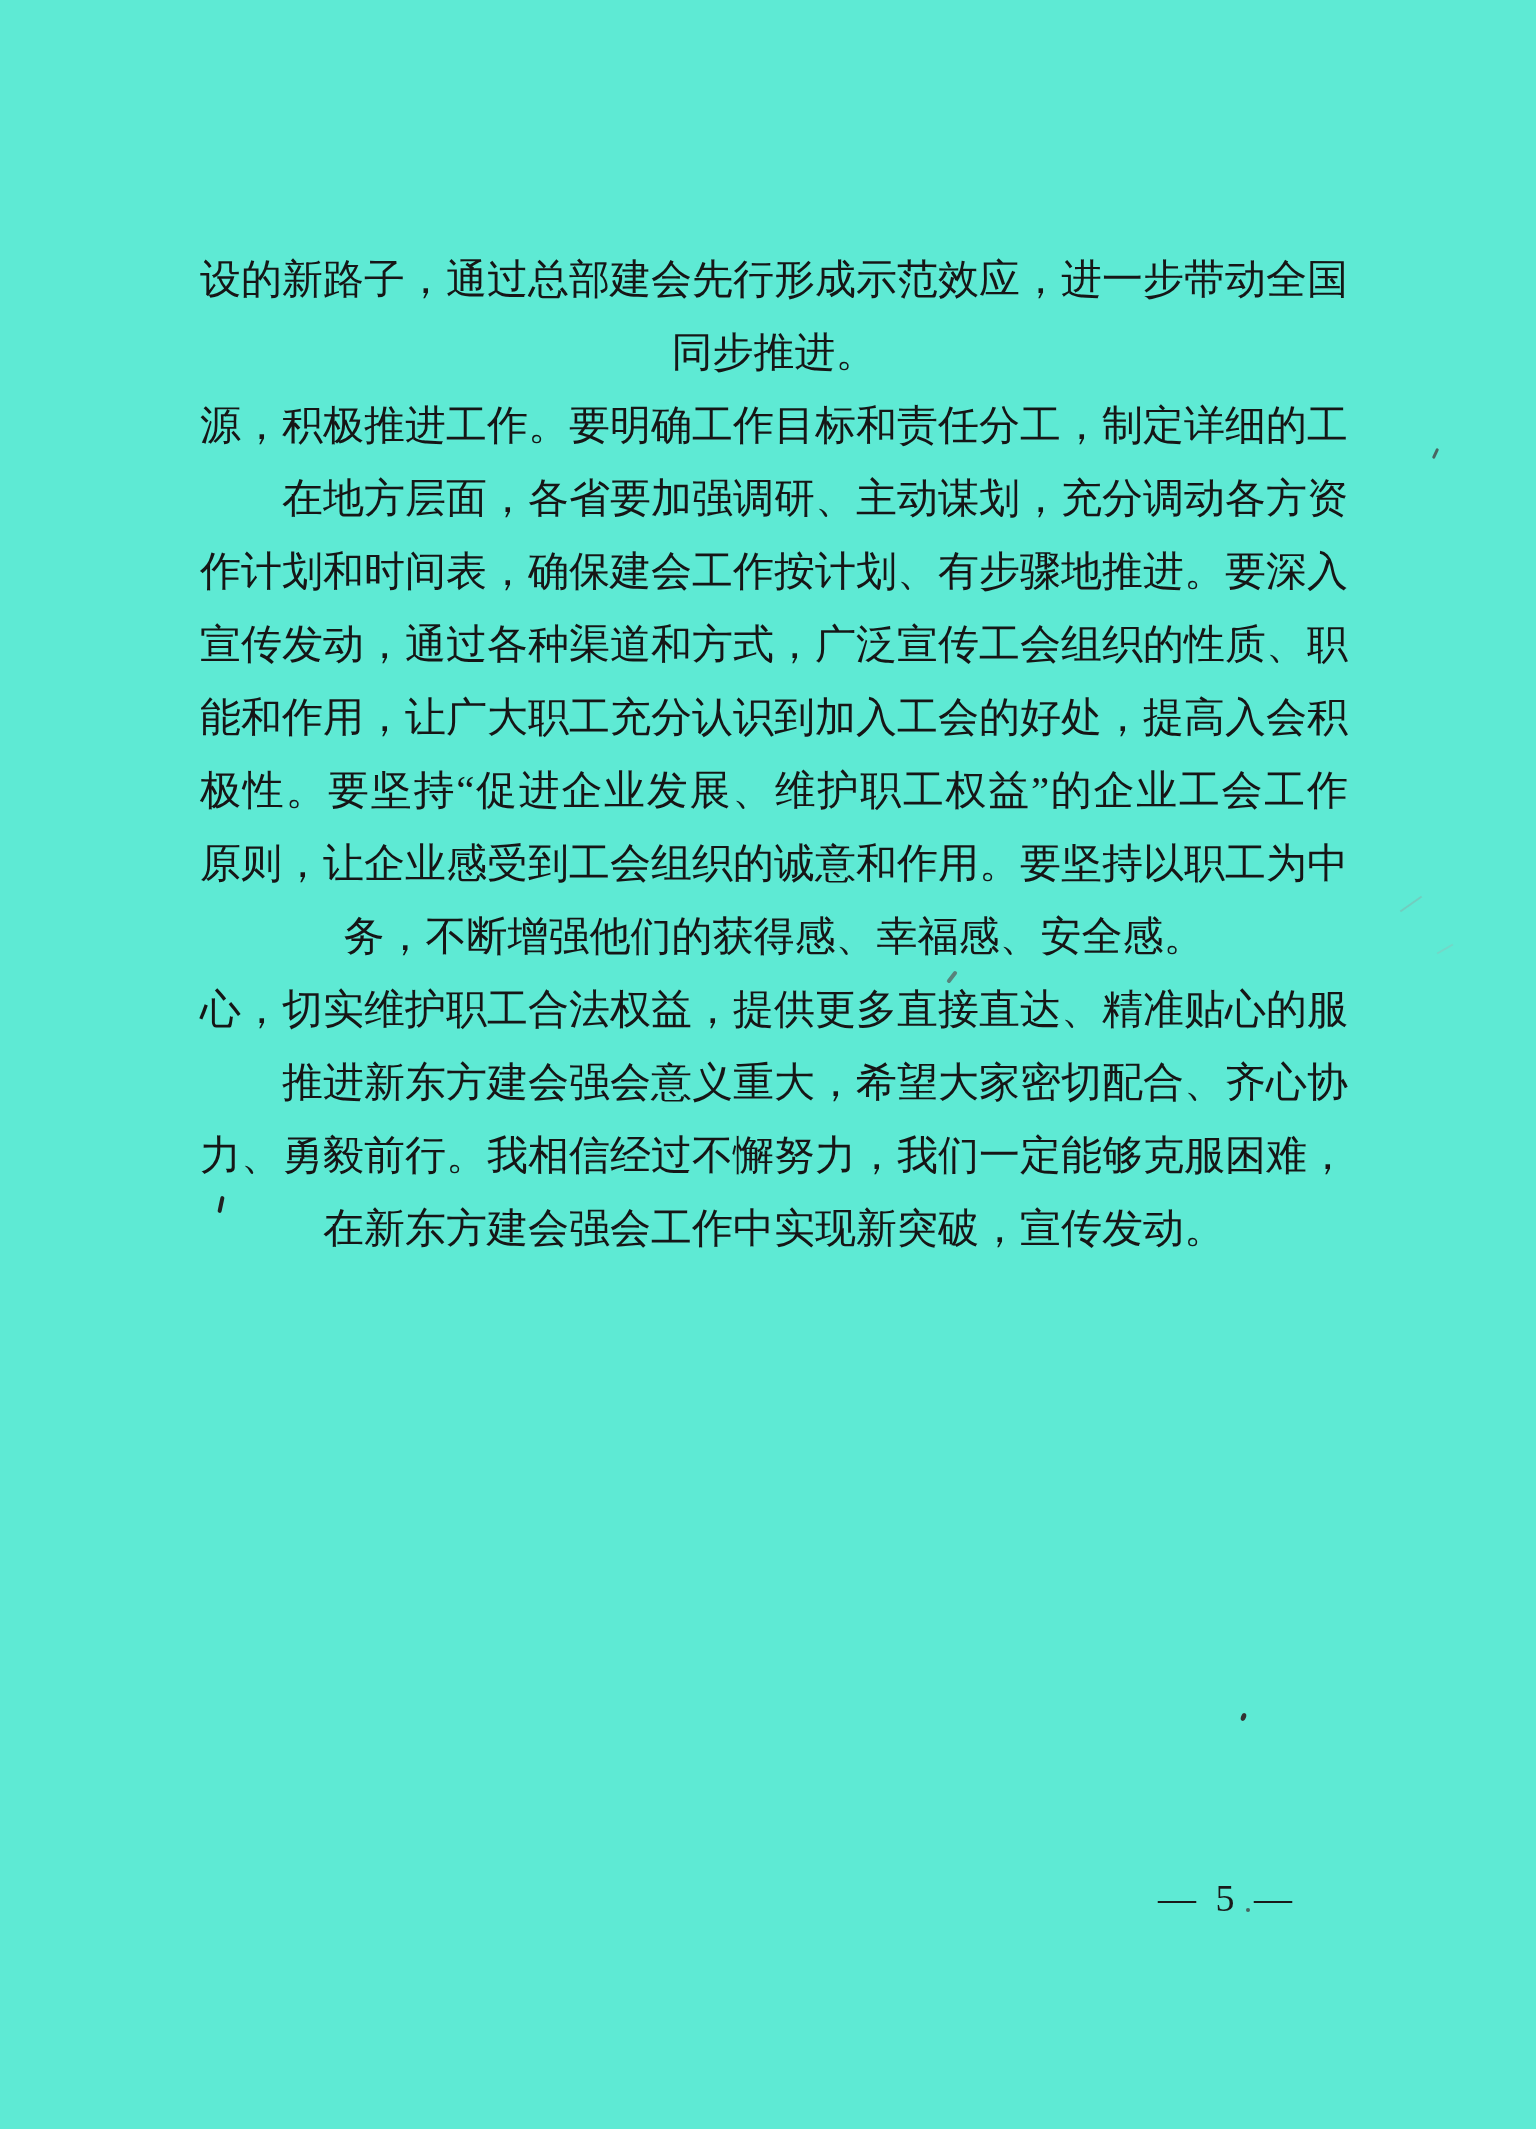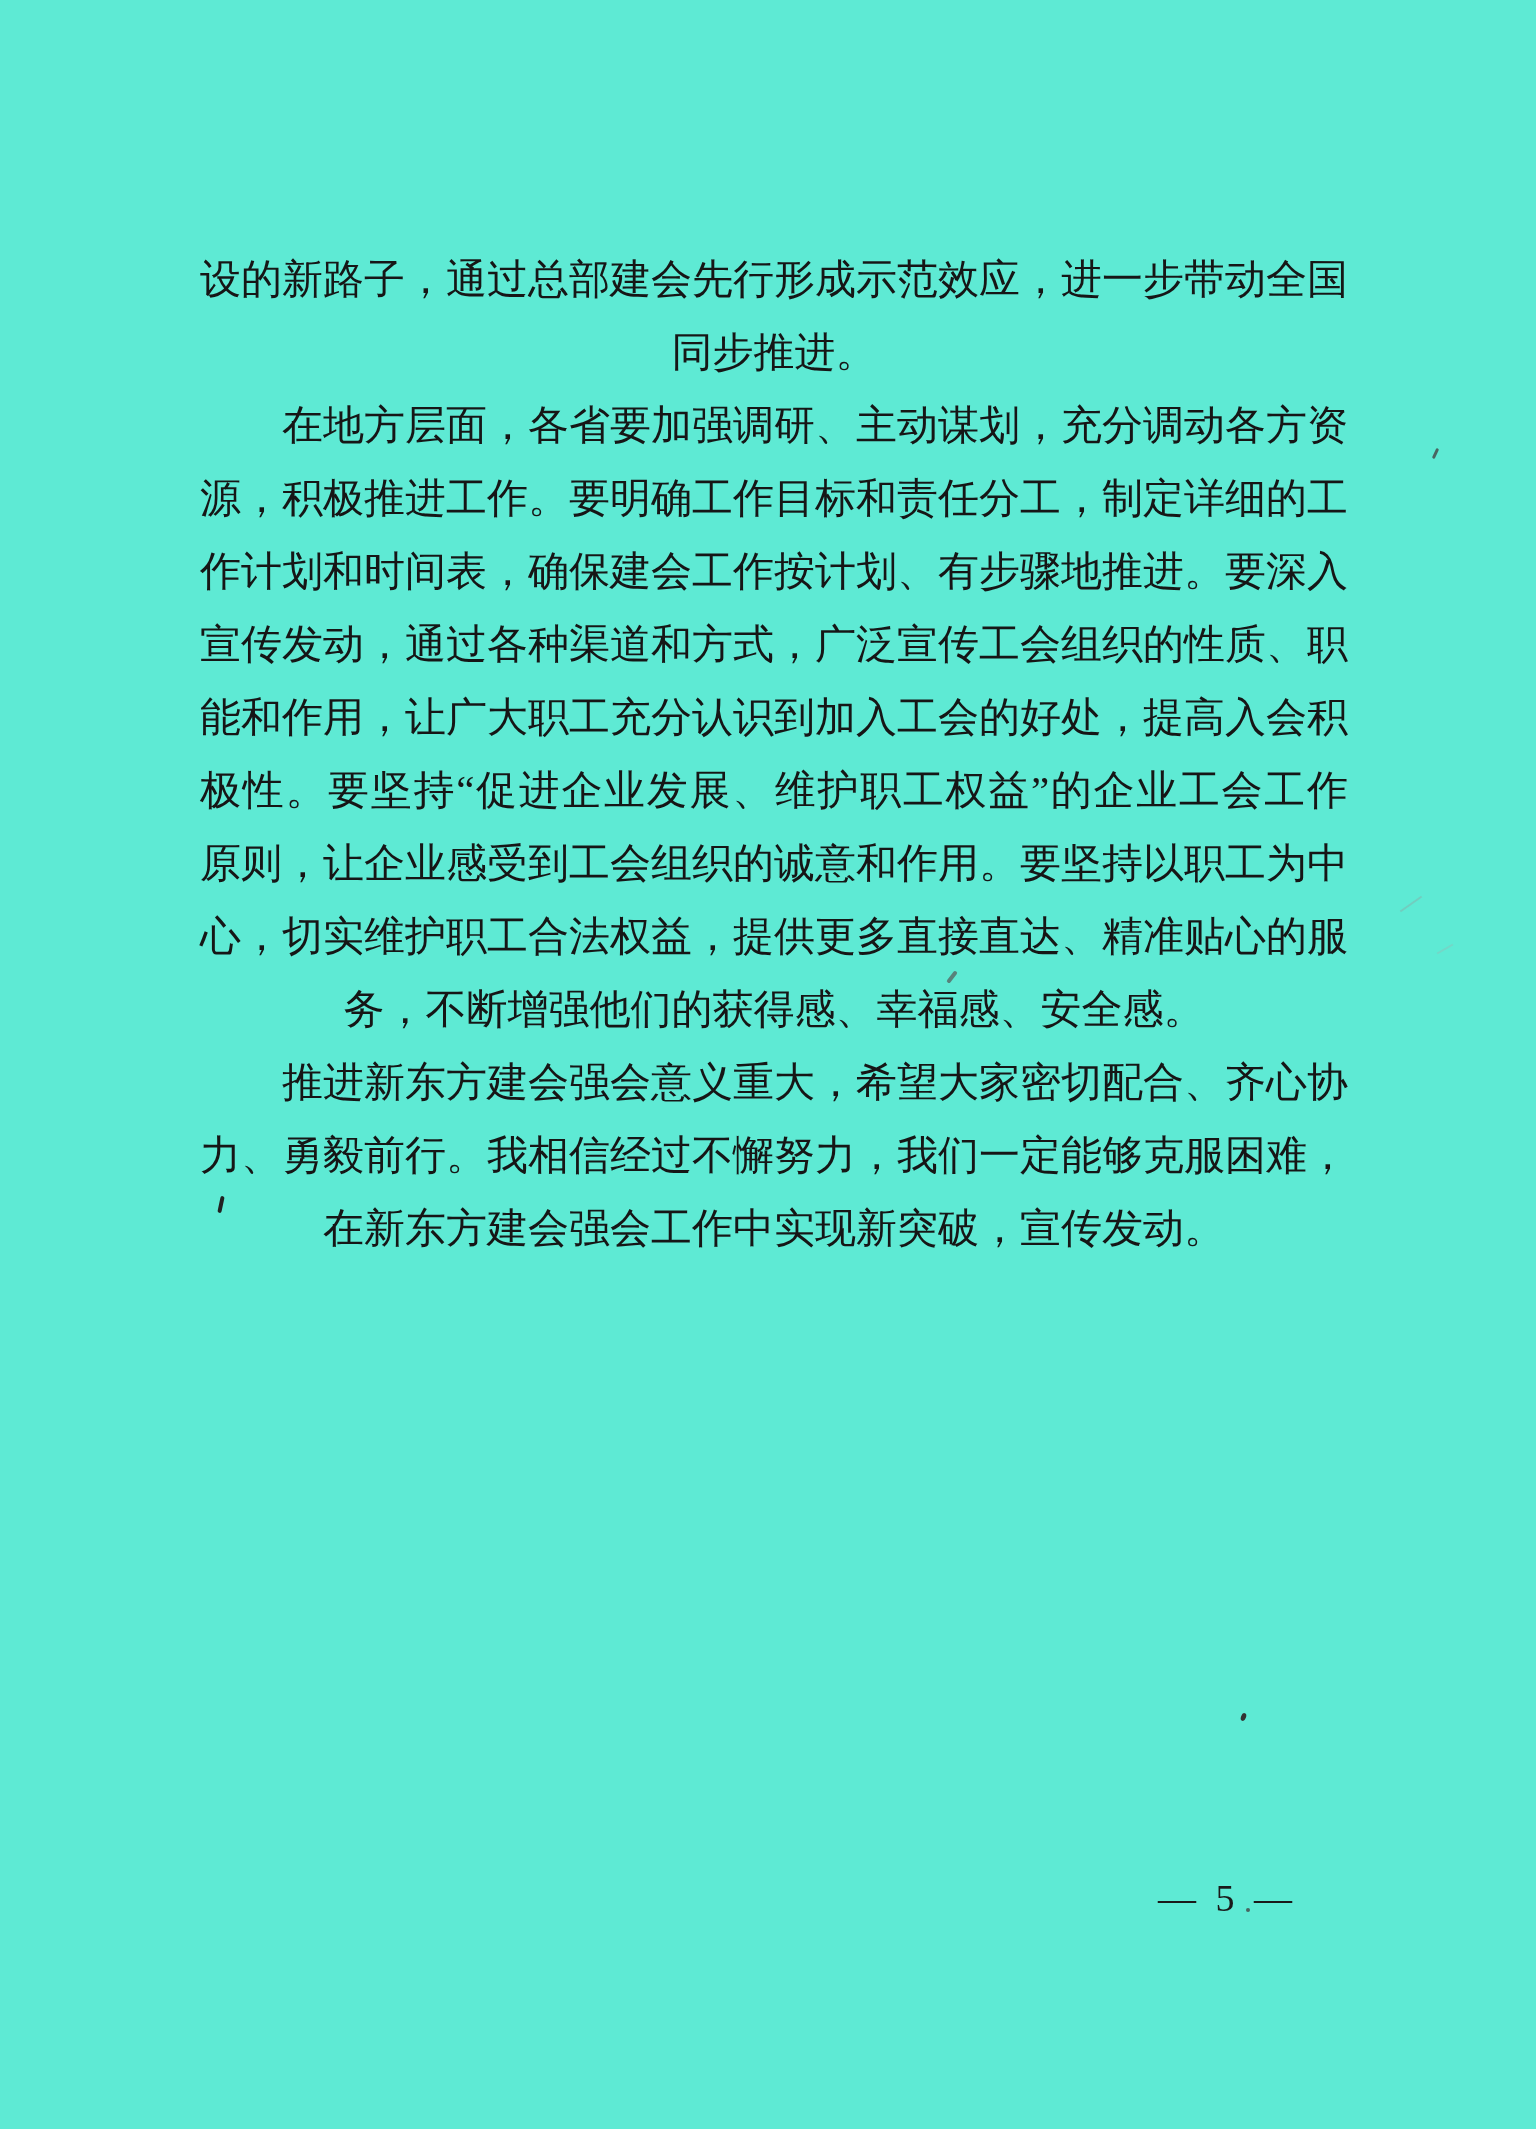--- a/index.html
+++ b/index.html
@@ -62,29 +62,29 @@
   .sp7 { left: 1436px; top: 948px; width: 18px; height: 2px; transform: rotate(-30deg); background:#aaa; opacity:.3; }
 </style>
 </head>
 <body>
 
 <div class="page">
 
   <div class="text-block">
     <div class="line j">设的新路子，通过总部建会先行形成示范效应，进一步带动全国</div>
     <div class="line">同步推进。</div>
+    <div class="line j">源，积极推进工作。要明确工作目标和责任分工，制定详细的工</div>
     <div class="line j ind">在地方层面，各省要加强调研、主动谋划，充分调动各方资</div>
-    <div class="line j">源，积极推进工作。要明确工作目标和责任分工，制定详细的工</div>
     <div class="line j">作计划和时间表，确保建会工作按计划、有步骤地推进。要深入</div>
     <div class="line j">宣传发动，通过各种渠道和方式，广泛宣传工会组织的性质、职</div>
     <div class="line j">能和作用，让广大职工充分认识到加入工会的好处，提高入会积</div>
     <div class="line j">极性。要坚持“促进企业发展、维护职工权益”的企业工会工作</div>
     <div class="line j">原则，让企业感受到工会组织的诚意和作用。要坚持以职工为中</div>
+    <div class="line">务，不断增强他们的获得感、幸福感、安全感。</div>
     <div class="line j">心，切实维护职工合法权益，提供更多直接直达、精准贴心的服</div>
-    <div class="line">务，不断增强他们的获得感、幸福感、安全感。</div>
     <div class="line j ind">推进新东方建会强会意义重大，希望大家密切配合、齐心协</div>
     <div class="line j">力、勇毅前行。我相信经过不懈努力，我们一定能够克服困难，</div>
     <div class="line">在新东方建会强会工作中实现新突破，宣传发动。</div>
   </div>
 
   <div class="footer-pagenum">— 5 —</div>
 
   <div class="speck sp1"></div>
   <div class="speck sp2"></div>
   <div class="speck sp3"></div>

